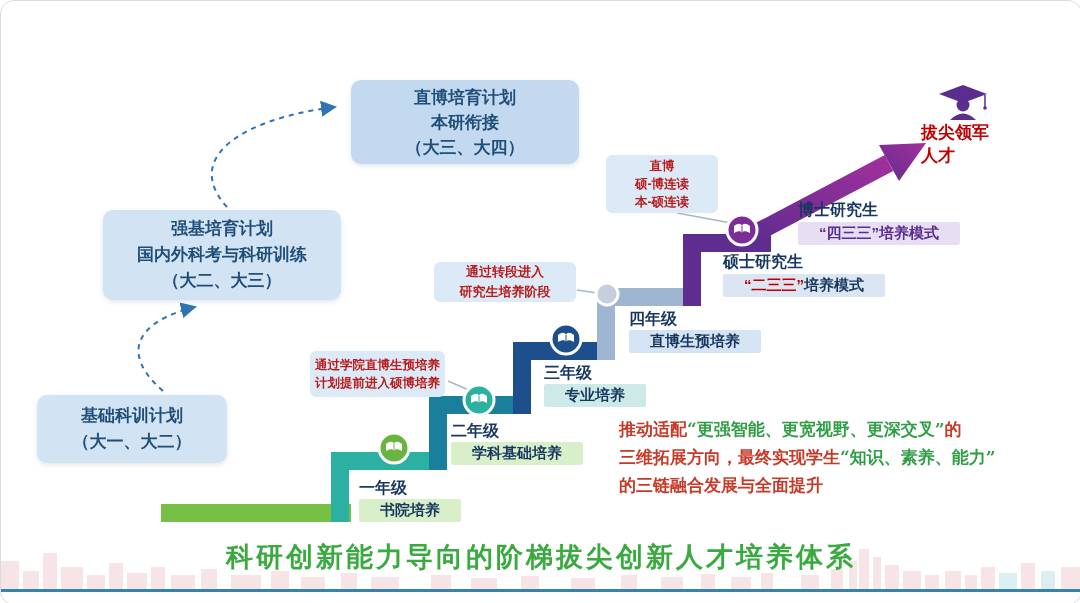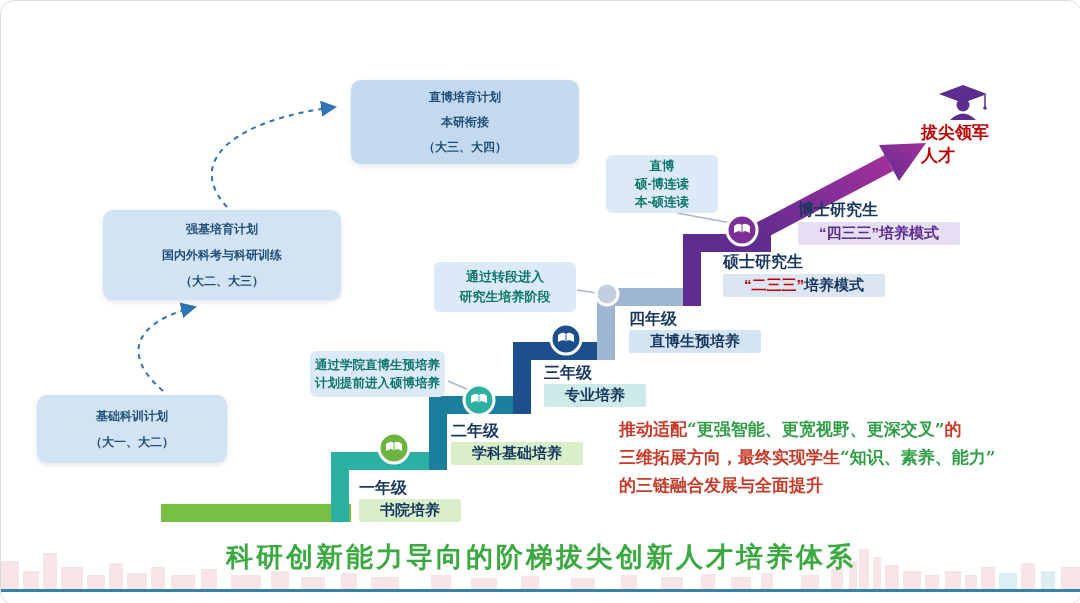--- a/index.html
+++ b/index.html
@@ -1,24 +1,24 @@
 <!DOCTYPE html>
 <html><head>
 <meta charset="utf-8">
 <style>
   html,body{margin:0;padding:0;background:#fff;font-family:"Liberation Sans",sans-serif;}
   .stage{position:relative;width:1080px;height:603px;background:#fff;border:1px solid #dcdcdc;
          border-radius:14px;overflow:hidden;}
   .art{position:absolute;left:0;top:0;width:1080px;height:603px;}
   .planbox{position:absolute;background:#d2e3f3;border-radius:10px;display:flex;flex-direction:column;
            justify-content:center;align-items:center;text-align:center;color:#1f4e79;font-weight:bold;
-           font-size:12px;line-height:26px;box-shadow:0 2px 5px rgba(60,90,130,.15);}
+           font-size:17px;line-height:26px;box-shadow:0 2px 5px rgba(60,90,130,.15);}
   .planbox.box3{background:#c3d9ef;line-height:25px;}
   .callout{position:absolute;background:#dceaf8;border-radius:6px;display:flex;flex-direction:column;
-           justify-content:center;align-items:center;text-align:center;color:#0f766e;font-weight:bold;
+           justify-content:center;align-items:center;text-align:center;color:#b91c1c;font-weight:bold;
            font-size:13px;line-height:20px;}
   .callout.small{font-size:12.5px;line-height:18px;}
   .grade{position:absolute;color:#17375e;font-weight:bold;font-size:16px;white-space:nowrap;}
   .hl{position:absolute;color:#17375e;font-weight:bold;font-size:15px;padding:2px 21px;border-radius:2px;
       white-space:nowrap;}
   .red{color:#c00000;}
   .summit{position:absolute;left:920px;top:120px;width:104px;text-align:left;color:#c00000;
           font-weight:bold;font-size:17px;line-height:23px;}
   .para{position:absolute;left:618px;top:414px;width:445px;font-size:17px;line-height:28px;
         font-weight:bold;font-family:"DejaVu Serif",serif;}
@@ -157,21 +157,21 @@
   <div class="planbox box3" style="left:350px;top:79px;width:228px;height:84px">
     <div>直博培育计划</div>
     <div>本研衔接</div>
     <div>（大三、大四）</div>
   </div>
 
   <div class="callout small" style="left:309px;top:350px;width:135px;height:46px">
     <div>通过学院直博生预培养</div>
     <div>计划提前进入硕博培养</div>
   </div>
-  <div class="callout" style="left:433px;top:261px;width:142px;height:50px">
+  <div class="callout" style="left:433px;top:261px;width:142px;height:40px">
     <div>通过转段进入</div>
     <div>研究生培养阶段</div>
   </div>
   <div class="callout small" style="left:605px;top:154px;width:112px;height:58px">
     <div>直博</div>
     <div>硕-博连读</div>
     <div>本-硕连读</div>
   </div>
 
   <div class="grade" style="left:358px;top:477px">一年级</div>

